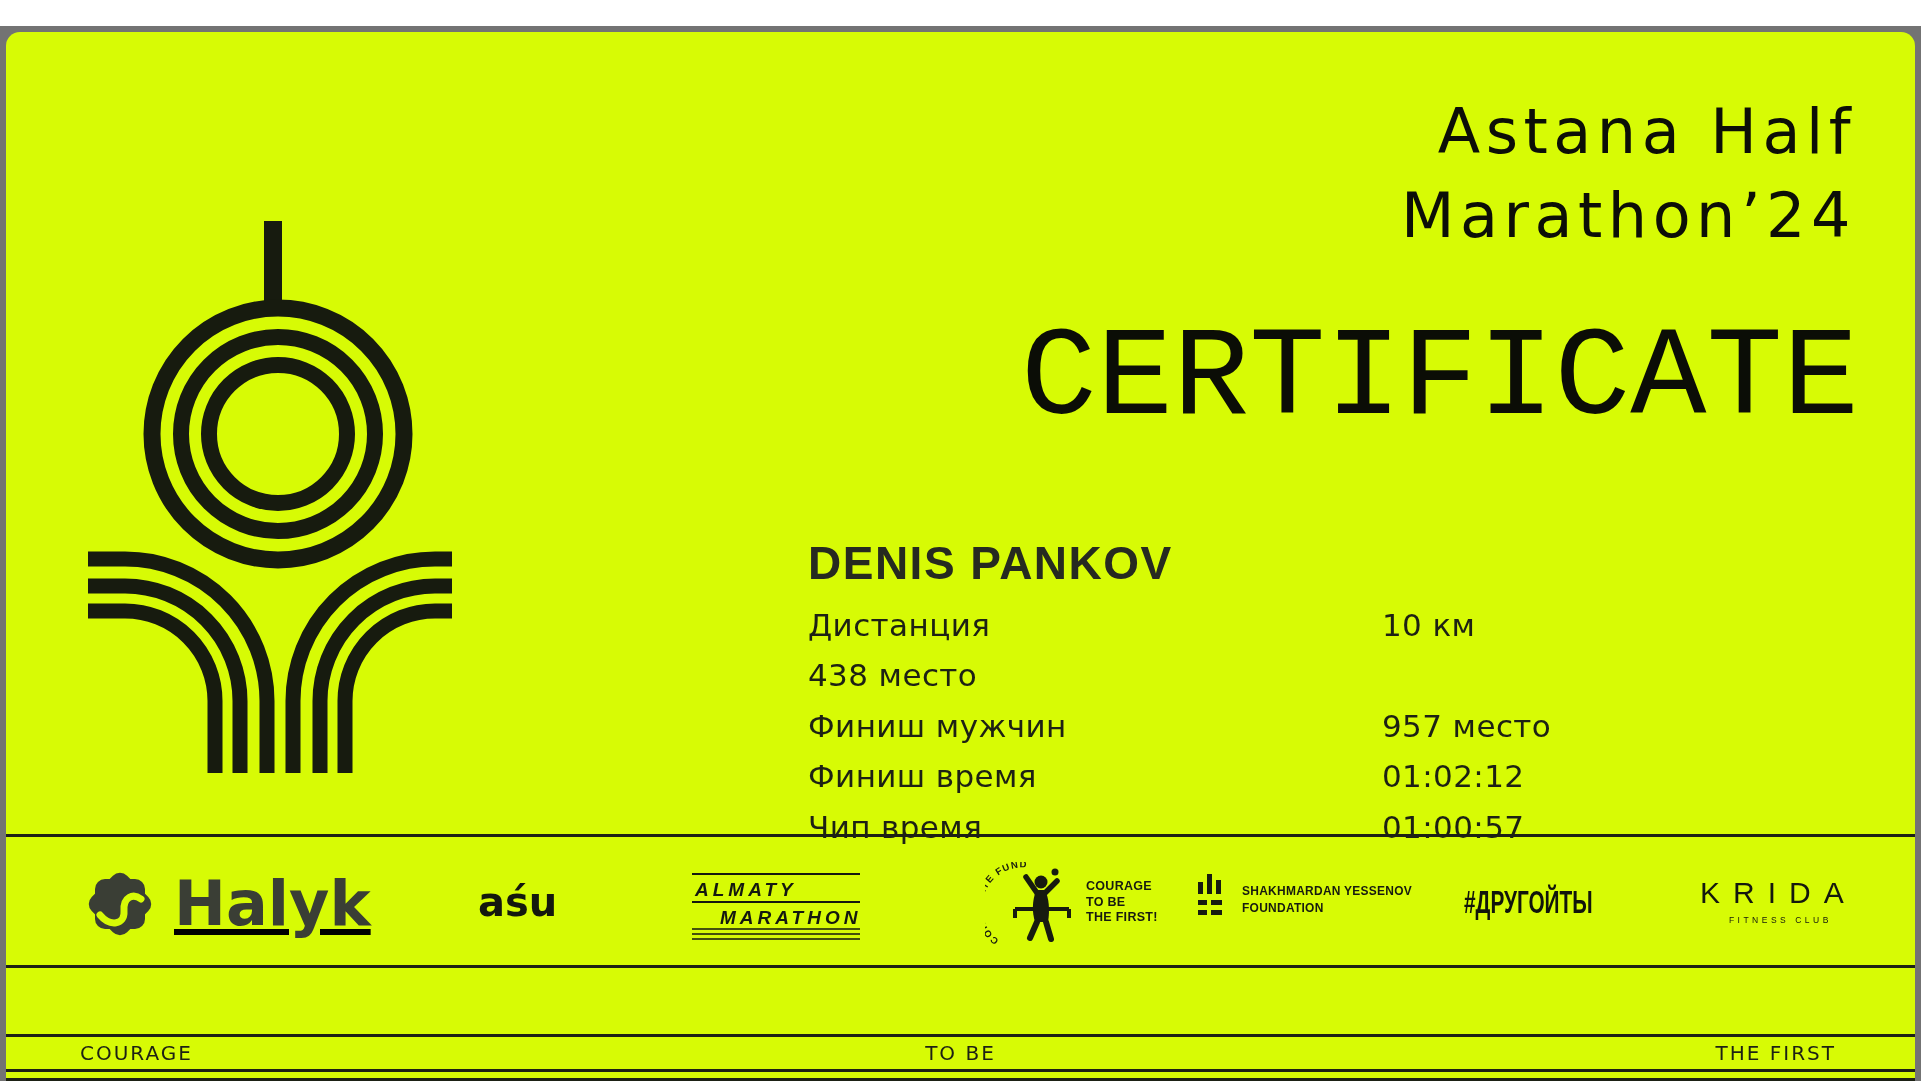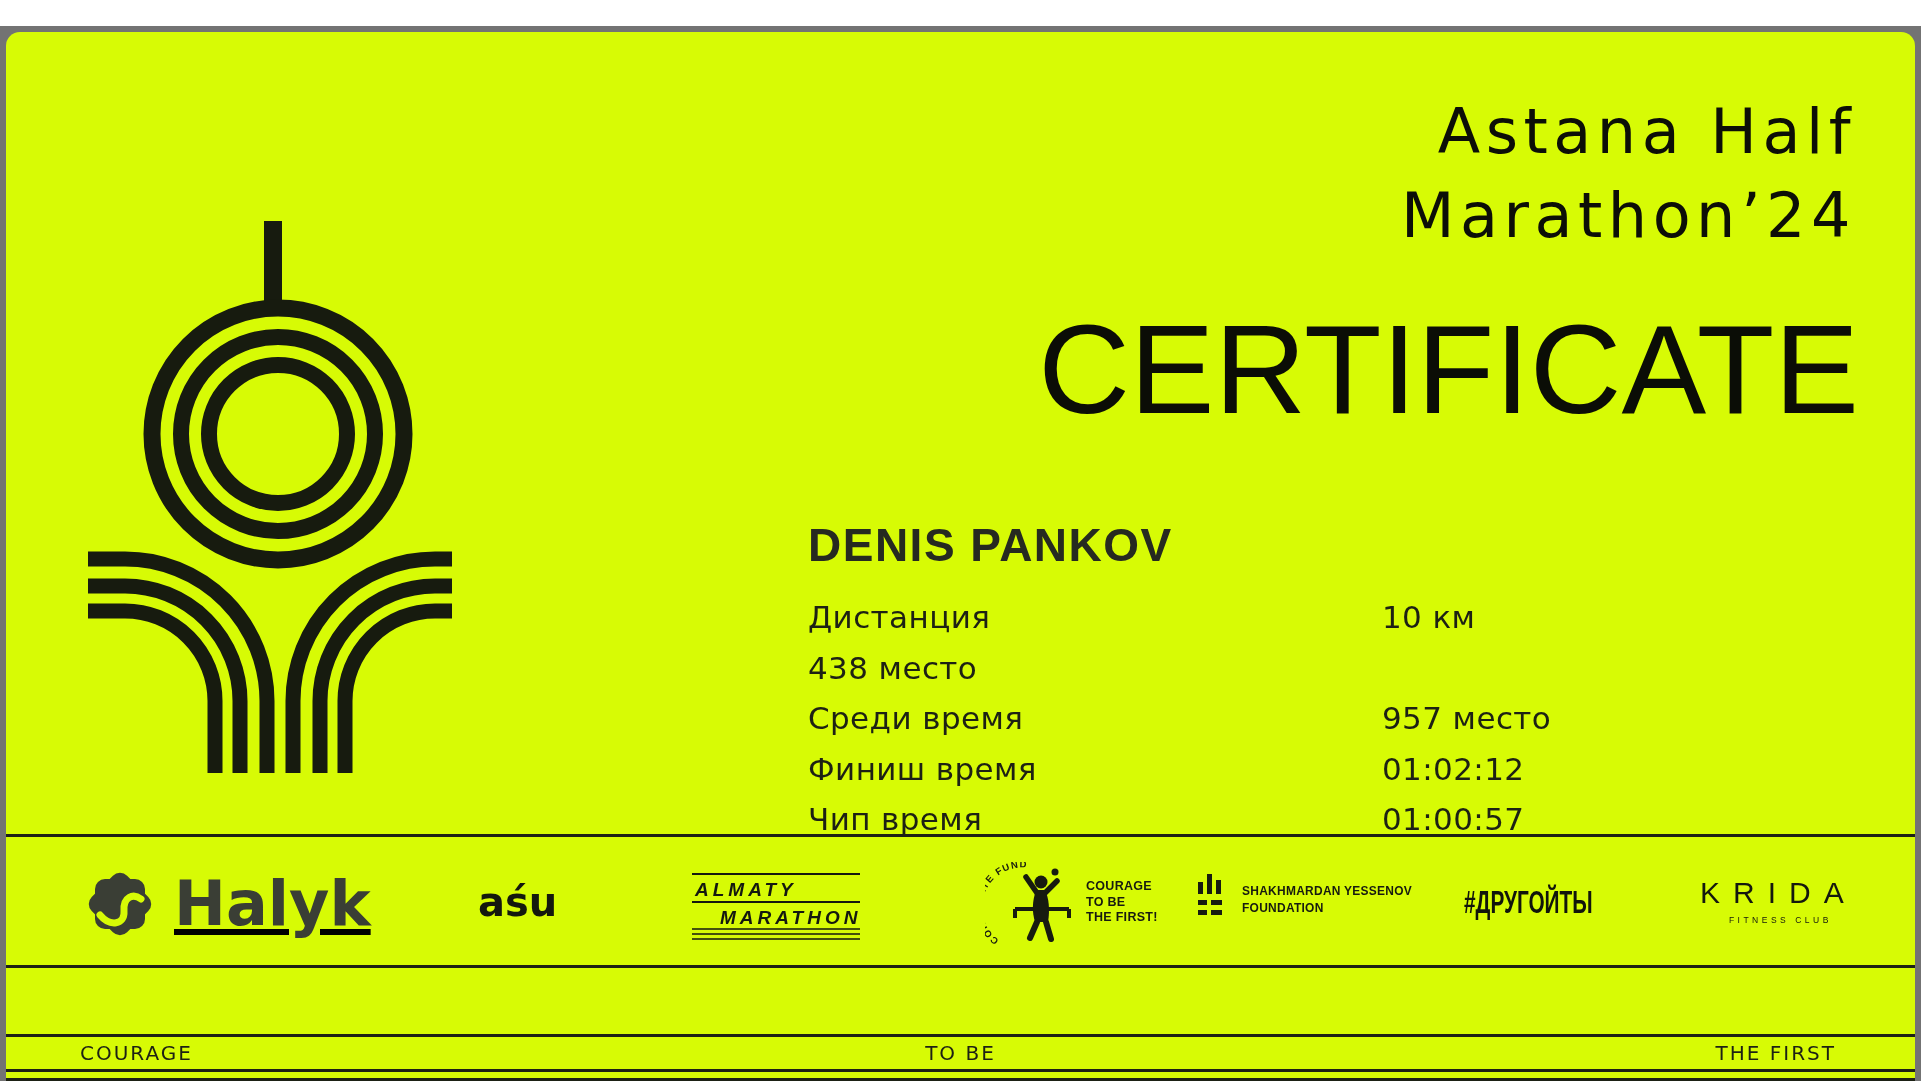--- a/index.html
+++ b/index.html
@@ -5,26 +5,26 @@
   html,body{margin:0;padding:0;background:#ffffff;}
   .viewport{position:relative;width:1921px;height:1081px;background:#737373;overflow:hidden;
             font-family:"DejaVu Sans",sans-serif;margin-top:26px;}
   .card{position:absolute;inset:6px;background:#D7FB05;border-radius:14px;overflow:hidden;}
   .stage{position:absolute;left:-6px;top:-6px;width:1921px;height:1081px;}
   .abs{position:absolute;}
   .rule{position:absolute;left:0;width:1921px;height:3px;background:#1d2114;}
 
   .event-title{right:65px;top:64px;text-align:right;font-size:62px;line-height:84px;
                letter-spacing:5.5px;color:#0c0e07;font-weight:400;}
-  .cert-title{right:62px;top:280px;font-family:Liberation Sans, sans-serif;
+  .cert-title{right:62px;top:290px;font-family:Liberation Mono, monospace;
               font-size:127px;line-height:127px;letter-spacing:0px;color:#0b0d06;font-weight:400;}
-  .runner-name{left:808px;top:492px;font-family:"Liberation Sans",sans-serif;font-weight:bold;
+  .runner-name{left:808px;top:510px;font-family:"Liberation Sans",sans-serif;font-weight:bold;
                font-size:46px;letter-spacing:1.5px;color:#262a20;}
   .results{left:808px;top:566px;width:780px;}
-  .rrow{display:flex;height:50.5px;align-items:center;font-size:31px;letter-spacing:0.4px;color:#1d2114;}
+  .rrow{display:flex;height:50.5px;align-items:flex-end;font-size:31px;letter-spacing:0.4px;color:#1d2114;}
   .rlabel{flex:none;width:574px;}
   .rvalue{flex:none;}
 
   
   .halyk{left:80px;top:838px;display:flex;gap:14px;text-decoration:underline;}
   .halyk-word{font-family:"DejaVu Sans",sans-serif;font-weight:bold;font-size:62px;color:#3a3e35;line-height:80px;}
   .asu{left:478px;top:846px;font-weight:bold;font-size:40px;color:#14180e;line-height:60px;}
   .cf-slogan{left:1086px;top:853px;font-family:"Liberation Sans",sans-serif;font-weight:bold;
              font-size:12.5px;line-height:15.5px;letter-spacing:0.3px;color:#171b10;}
   .yes-text{left:1242px;top:856px;font-family:"Liberation Sans",sans-serif;font-weight:bold;
@@ -78,21 +78,21 @@
 
       <div class="abs results">
         <div class="rrow">
           <span class="rlabel">Дистанция</span>
           <span class="rvalue">10 км</span>
         </div>
         <div class="rrow">
           <span class="rvalue">438 место</span>
         </div>
         <div class="rrow">
-          <span class="rlabel">Среди время</span>
+          <span class="rlabel">Финиш мужчин</span>
           <span class="rvalue">957 место</span>
         </div>
         <div class="rrow">
           <span class="rlabel">Финиш время</span>
           <span class="rvalue">01:02:12</span>
         </div>
         <div class="rrow">
           <span class="rlabel">Чип время</span>
           <span class="rvalue">01:00:57</span>
         </div>

